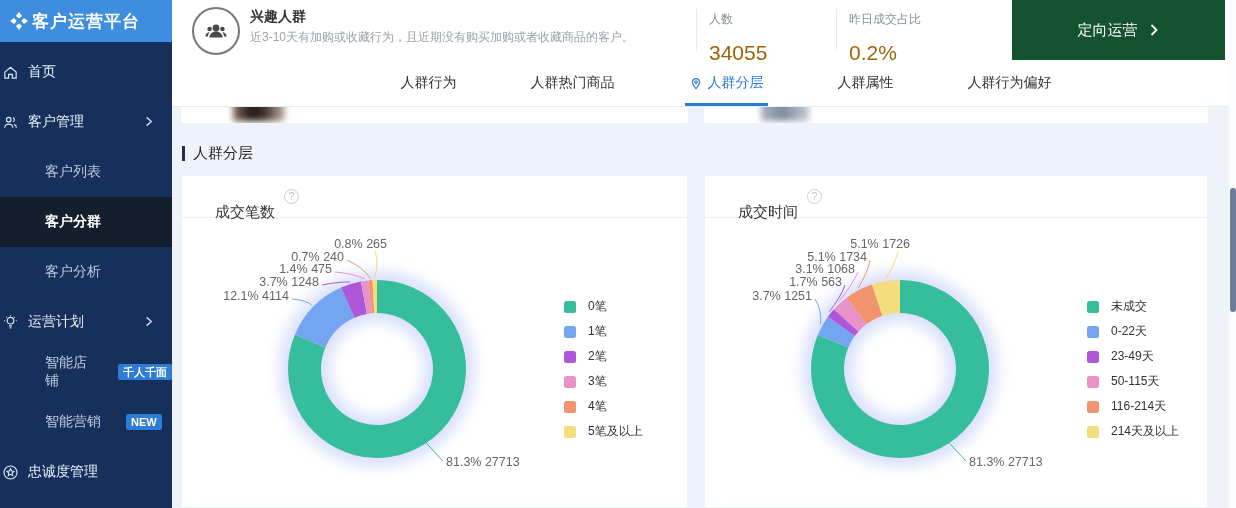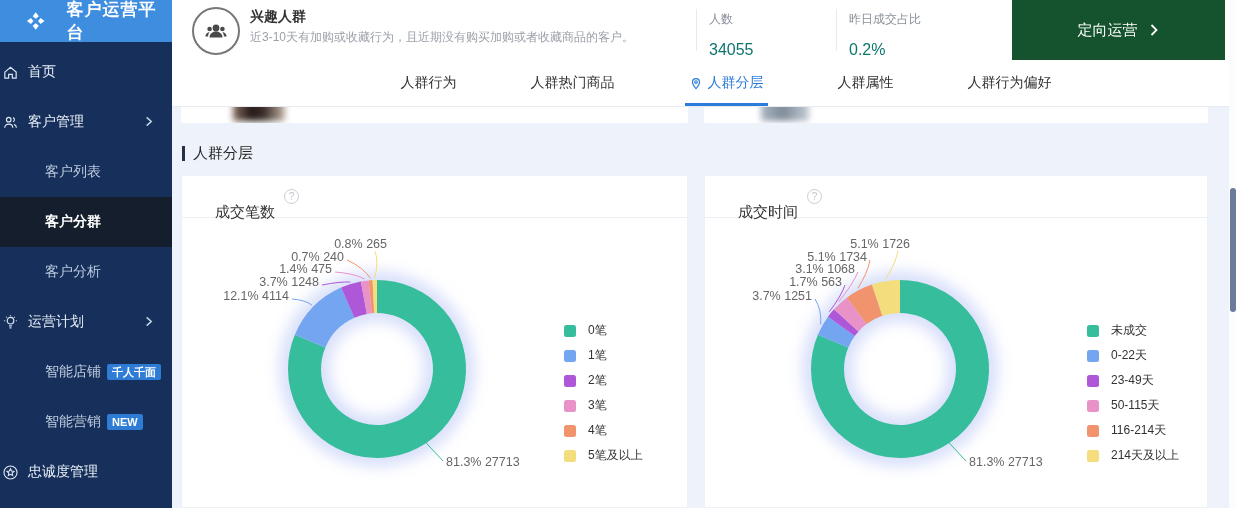--- a/index.html
+++ b/index.html
@@ -1,42 +1,42 @@
 <!DOCTYPE html>
 <html><head>
 <meta charset="utf-8">
 <style>
   * { margin:0; padding:0; box-sizing:border-box; }
   html,body { width:1236px; height:508px; overflow:hidden; font-family:"Liberation Sans","DejaVu Sans",sans-serif; }
   body { position:relative; background:#EEF2FA; }
 
   
   .sidebar { position:absolute; left:0; top:0; width:172px; height:508px; background:#16305B; z-index:5; }
-  .logo { height:42px; background:#3E8DDF; display:flex; align-items:center; padding-left:25px; gap:20px; }
+  .logo { height:42px; background:#3E8DDF; display:flex; align-items:center; padding-left:8px; gap:2px; }
   .logo-title { color:#fff; font-size:17px; font-weight:bold; letter-spacing:1px; }
   .nav { position:absolute; top:47px; left:0; right:0; }
   .nav-item { height:50px; display:flex; align-items:center; color:#E9EFF7; font-size:14px; cursor:pointer; position:relative; }
   .nav-item .ico { width:20px; height:20px; margin-right:8px; display:flex; align-items:center; justify-content:center; color:#DCE6F2; }
   .nav-item.sub { padding-left:45px; color:#BCCBDF; }
   .nav-item.active { background:#151E2D; color:#FFFFFF; font-weight:bold; }
   .nav-item .chev { position:absolute; right:18px; top:50%; transform:translateY(-50%); color:#C9D6E8; }
-  .badge { margin-left:6px; background:#2E7CD5; color:#fff; font-size:11px; line-height:16px; padding:0 5px; border-radius:2px; font-weight:bold; white-space:nowrap; }
+  .badge { margin-left:25px; background:#2E7CD5; color:#fff; font-size:11px; line-height:16px; padding:0 5px; border-radius:2px; font-weight:bold; white-space:nowrap; }
 
   
   .main { position:absolute; left:168px; top:0; width:1064px; height:508px; }
 
   .topbar { position:absolute; left:0; top:0; width:100%; height:60px; background:#fff; display:flex; align-items:center; }
   .avatar { position:absolute; left:24px; top:7px; width:48px; height:48px; border:2px solid #777; border-radius:50%; display:flex; align-items:center; justify-content:center; color:#555; }
   .grp { position:absolute; left:82px; top:8px; width:452px; }
   .grp-title { font-size:14px; font-weight:bold; color:#333; margin-bottom:3px; }
   .grp-desc { font-size:12px; color:#9BA1A9; line-height:16px; }
   .vsep { position:absolute; top:9px; width:1px; height:42px; background:#E7EAEF; }
   .stat { position:absolute; top:11px; }
   .stat .s-label { font-size:12px; color:#8A9099; margin-bottom:13px; }
-  .stat .s-value { font-size:16px; color:#0f766e; }
+  .stat .s-value { font-size:21px; color:#a16207; }
   .cta { position:absolute; right:7px; top:0; width:213px; height:60px; background:#14532d; color:#fff; font-size:15px; border:none; display:flex; align-items:center; justify-content:center; gap:10px; cursor:pointer; }
 
   .tabbar { position:absolute; left:0; top:60px; width:100%; height:47px; background:#fff; border-bottom:1px solid #E7EAF0; display:flex; align-items:center; justify-content:center; gap:74px; padding-left:52px; }
   .tab { font-size:14px; color:#333; cursor:pointer; height:100%; display:flex; align-items:center; gap:5px; position:relative; }
   .tab.active { color:#2A7CD8; }
   .tab.active::after { content:""; position:absolute; left:-4px; right:-4px; bottom:0; height:3px; background:#2A7CD8; }
 
   .content { position:absolute; left:0; top:107px; width:100%; height:401px; background:#EEF2FA; }
   .stub { position:absolute; top:0; height:16px; background:#fff; border-radius:0 0 2px 2px; overflow:hidden; }
   .stub-l { left:13px; width:507px; } .stub-r { left:536px; width:504px; }
@@ -47,21 +47,21 @@
   .sec-title { position:absolute; left:14px; top:37px; display:flex; align-items:center; gap:8px; }
   .sec-bar { width:3px; height:15px; background:#253044; }
   .sec-text { font-size:15px; color:#262626; }
 
   .card { position:absolute; top:68px; height:333px; background:#fff; border:1px solid #EDF0F6; }
   .card-l { left:13px; width:507px; } .card-r { left:536px; width:504px; }
   .card-head { height:42px; display:flex; align-items:center; padding-left:33px; gap:9px; border-bottom:1px solid #EDF0F5; }
   .card-title { font-size:15px; color:#333;margin-top:32px; }
   .help { width:15px; height:15px; border:1px solid #C9CDD5; border-radius:50%; color:#C0C4CC; font-size:10px; line-height:13px; text-align:center; cursor:pointer; }
   .chart-svg { position:absolute; left:0; top:0; pointer-events:none; }
-  .legend { position:absolute; left:382px; top:118px;margin-top:24px; }
+  .legend { position:absolute; left:382px; top:118px; }
   .lg-item { display:flex; align-items:center; height:25px; gap:12px; cursor:pointer; }
   .lg-sw { width:12px; height:12px; border-radius:2.5px; }
   .lg-tx { font-size:12px; color:#333; }
 
   
   .scroll-track { position:absolute; right:0; top:0; width:7px; height:508px; background:#FBFCFD; z-index:6; }
   .scroll-thumb { position:absolute; right:0.5px; top:188px; width:6px; height:124px; background:#6C7B97; border-radius:3px; cursor:pointer; }
 </style>
 </head>
 <body>

